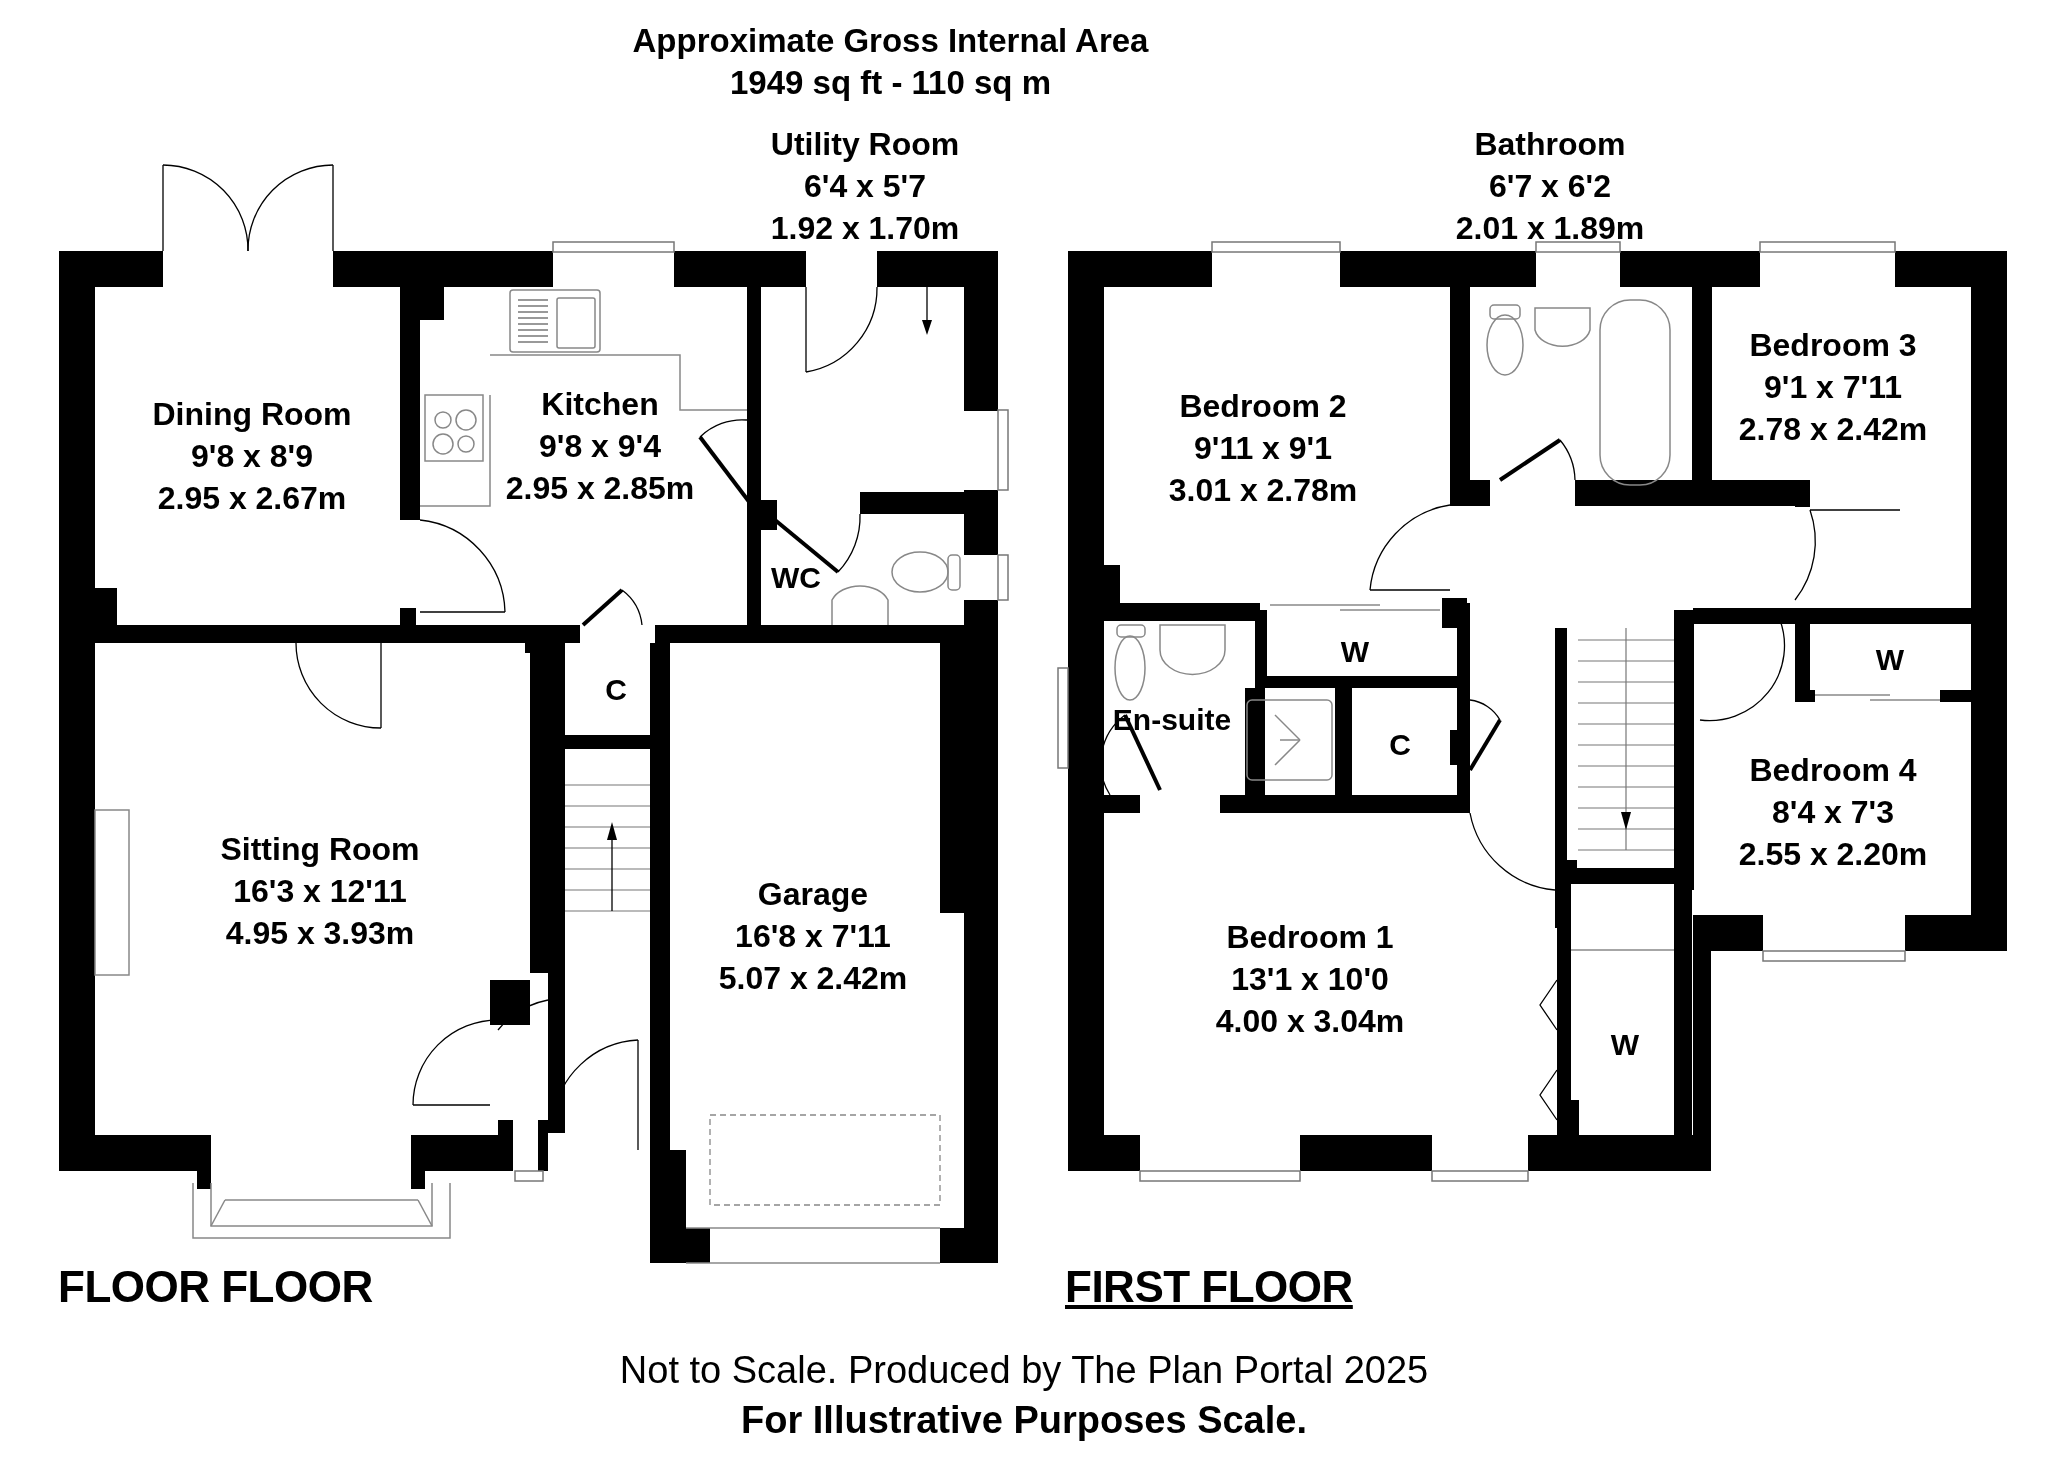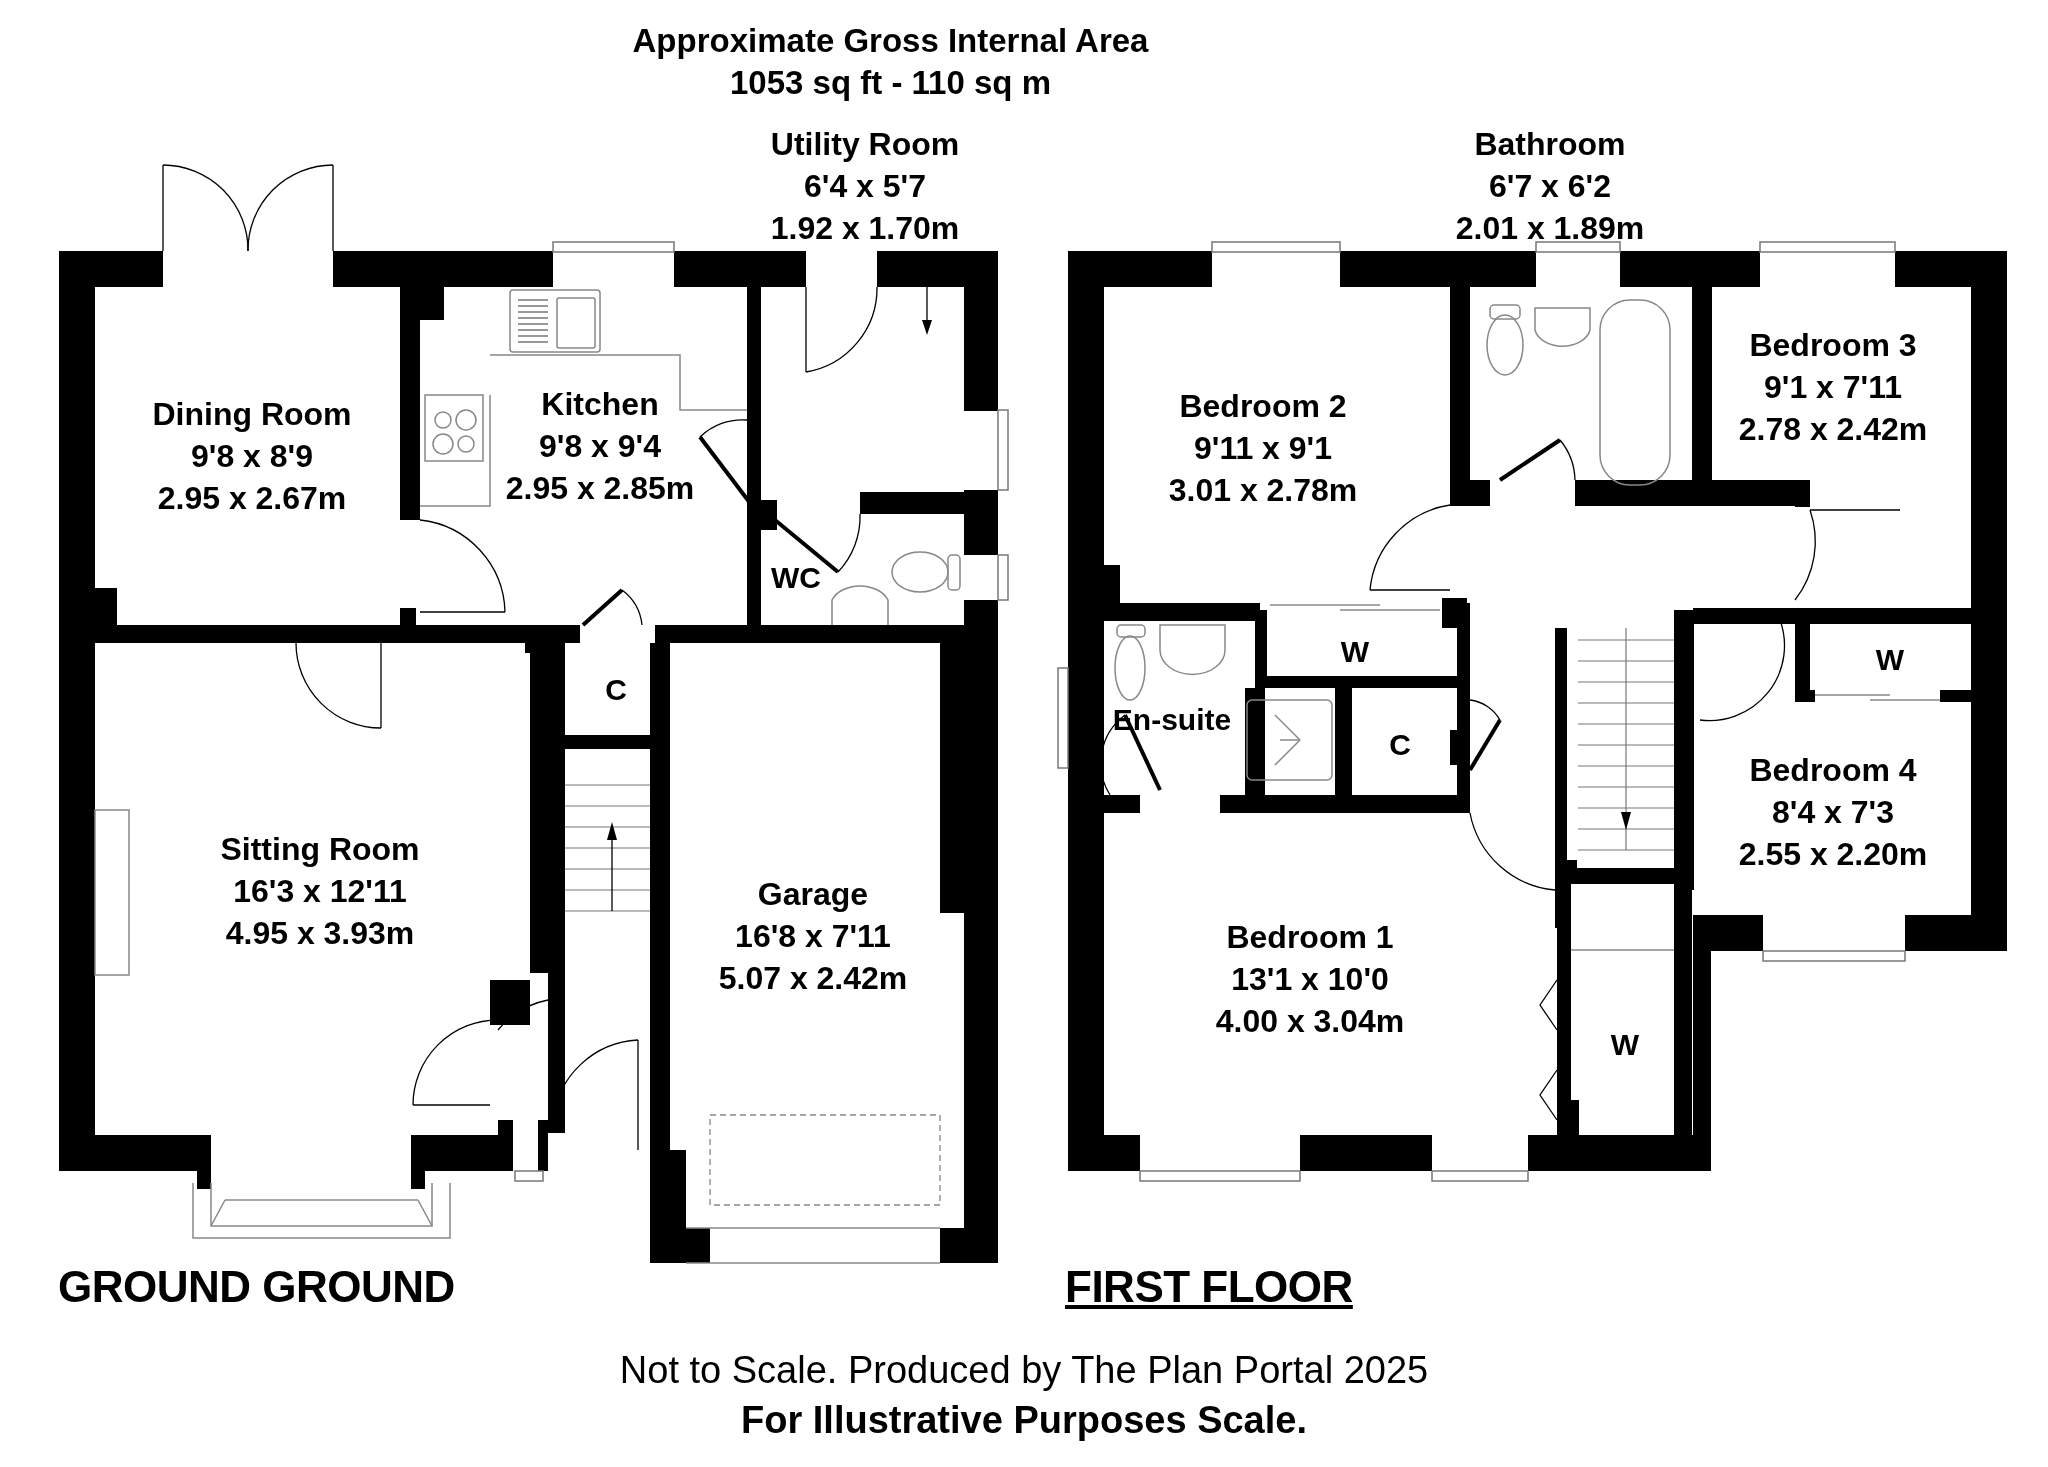--- a/index.html
+++ b/index.html
@@ -14,21 +14,21 @@
   .floor-title { position: absolute; font-weight: bold; font-size: 44px; letter-spacing: -0.5px; }
   .header { position: absolute; left: 0; width: 1781px; text-align: center; font-weight: bold; font-size: 33px; line-height: 42px; }
   .footer { position: absolute; left: 0; width: 2048px; text-align: center; font-size: 38px; line-height: 50px; }
   .footer .b { font-weight: bold; }
 </style>
 </head>
 <body>
 
 <div class="header" style="top:20px;">
   <div>Approximate Gross Internal Area</div>
-  <div>1053 sq ft - 110 sq m</div>
+  <div>1949 sq ft - 110 sq m</div>
 </div>
 
 <svg width="2048" height="1467" viewBox="0 0 2048 1467" xmlns="http://www.w3.org/2000/svg">
 
   <g>
 
     <rect class="wall" x="59" y="251" width="36" height="920"></rect>
     <rect class="wall" x="59" y="251" width="104" height="36"></rect>
     <rect class="wall" x="333" y="251" width="220" height="36"></rect>
     <rect class="wall" x="674" y="251" width="132" height="36"></rect>
@@ -315,19 +315,19 @@
     <text class="lbl" x="1310" y="1032"><tspan>4.00 x 3.04m</tspan></text>
 
     <text class="lbl-small" x="1172" y="730"><tspan>En-suite</tspan></text>
     <text class="lbl-small" x="1400" y="755"><tspan>C</tspan></text>
     <text class="lbl-small" x="1355" y="662"><tspan>W</tspan></text>
     <text class="lbl-small" x="1890" y="670"><tspan>W</tspan></text>
     <text class="lbl-small" x="1625" y="1055"><tspan>W</tspan></text>
   </g>
 </svg>
 
-<div class="floor-title" style="left:58px; top:1262px;">GROUND GROUND</div>
+<div class="floor-title" style="left:58px; top:1262px;">FLOOR FLOOR</div>
 <div class="floor-title" style="left:1065px; top:1262px;text-decoration:underline;">FIRST FLOOR</div>
 
 <div class="footer" style="top:1345px;text-align:center;">
   <div>Not to Scale. Produced by The Plan Portal 2025</div>
   <div class="b">For Illustrative Purposes Scale.</div>
 </div>
 
 </body></html>

